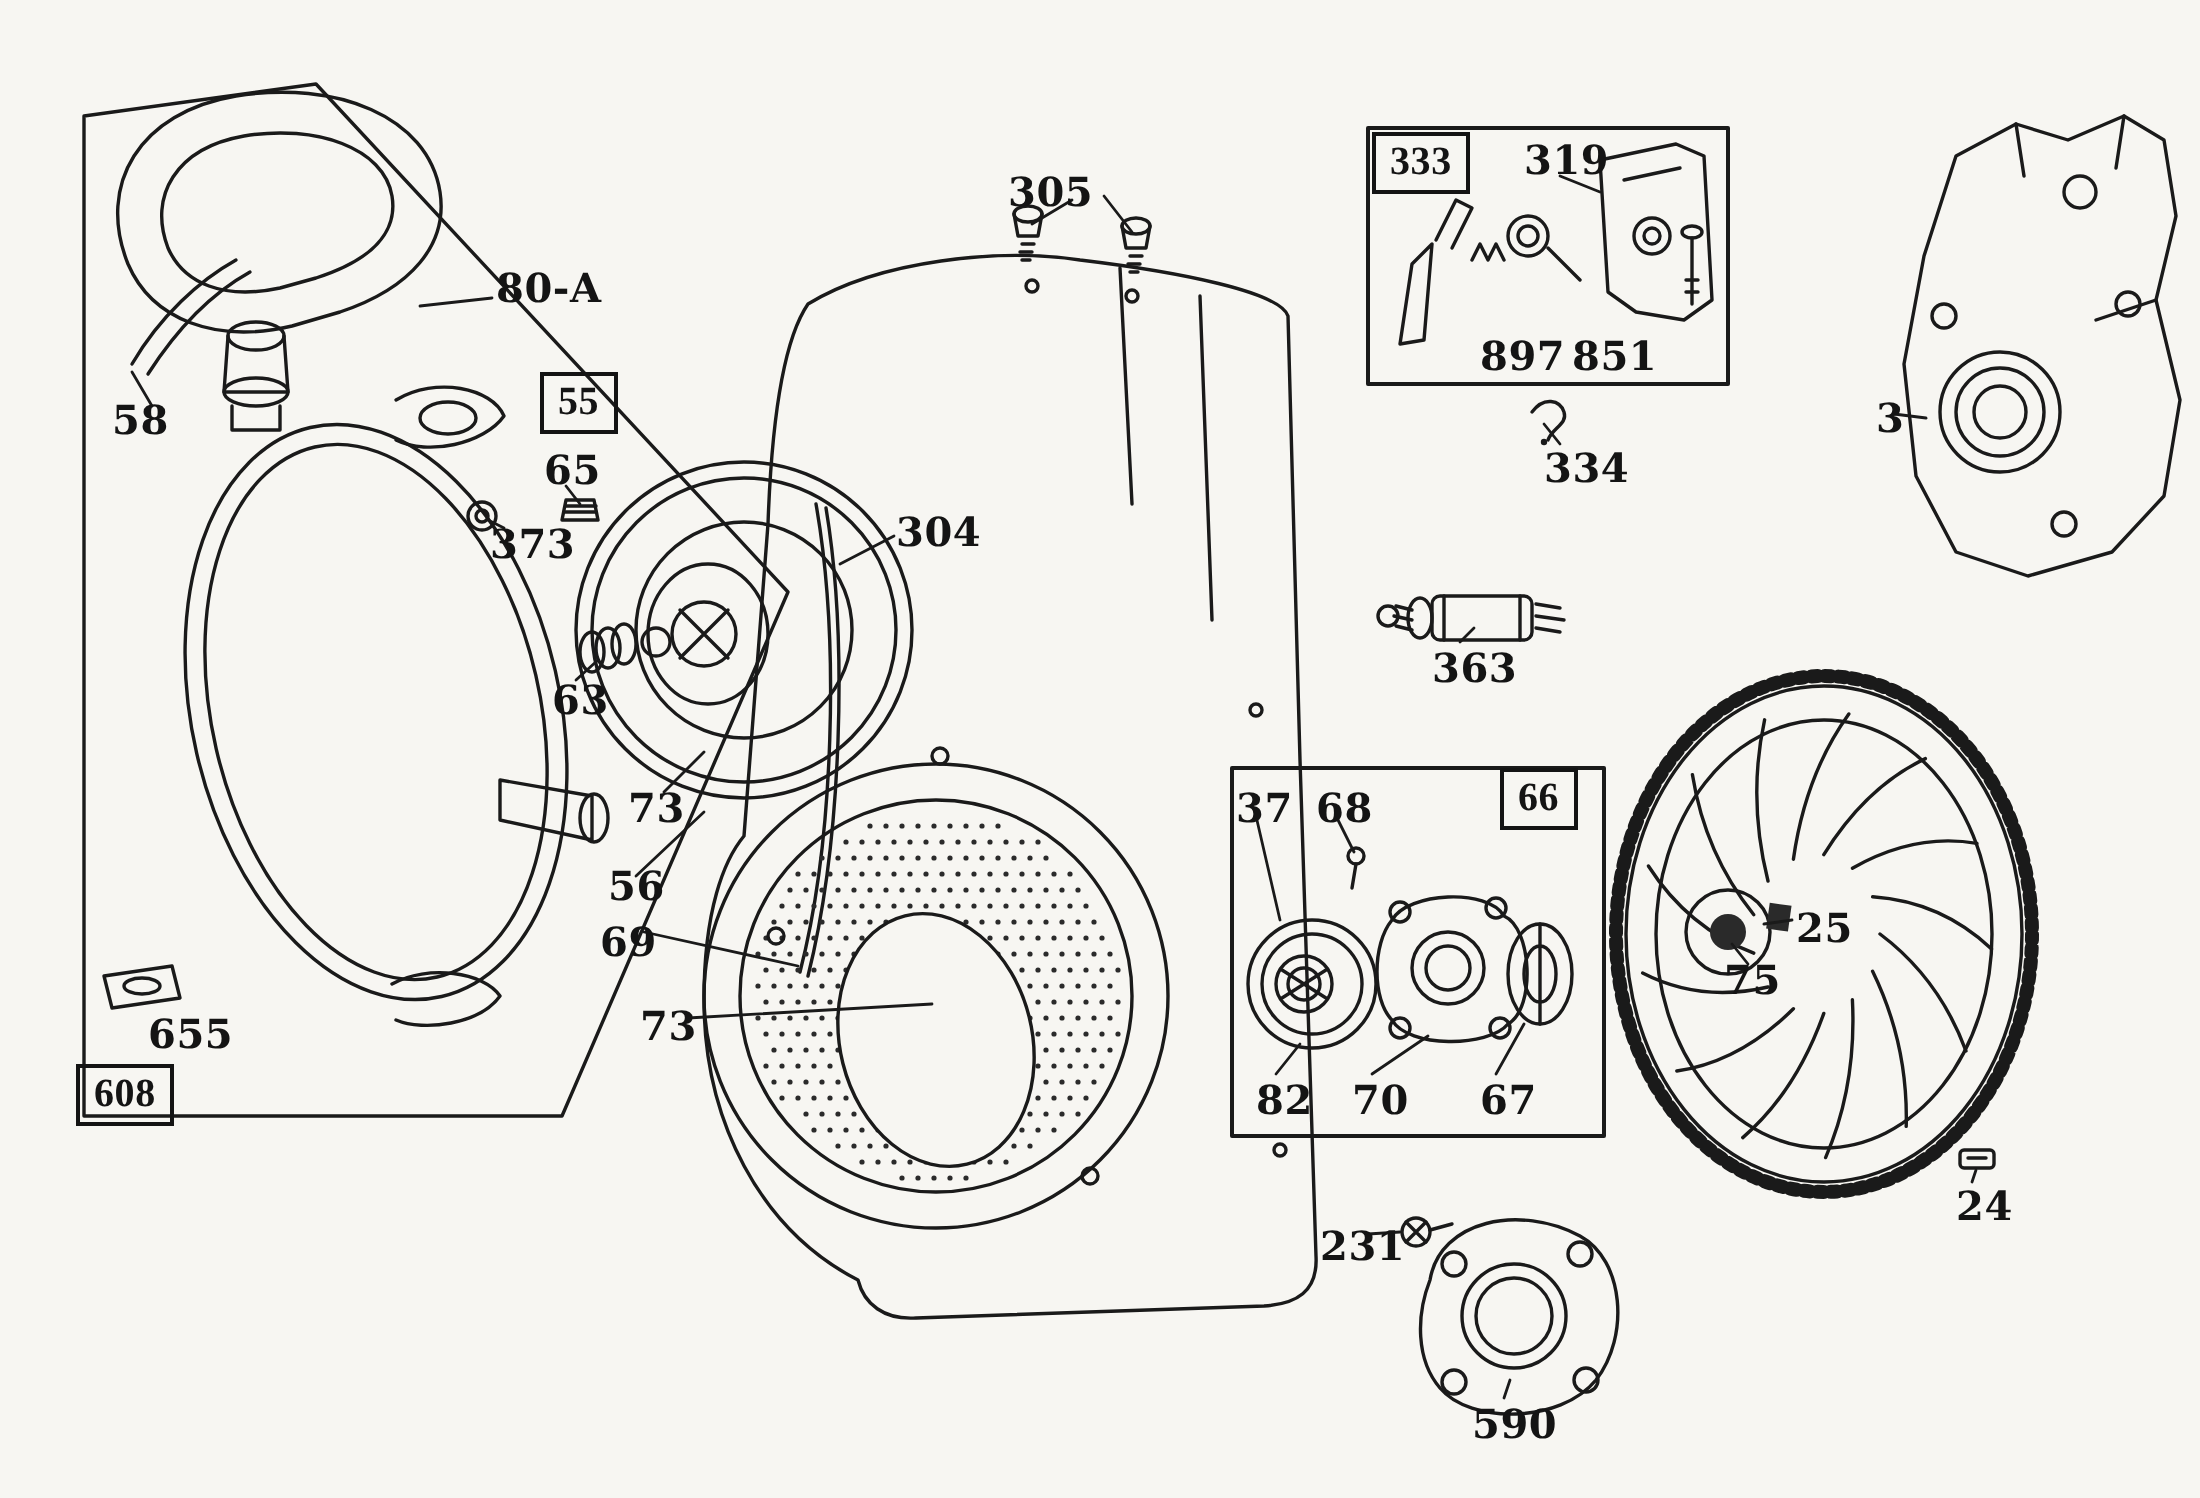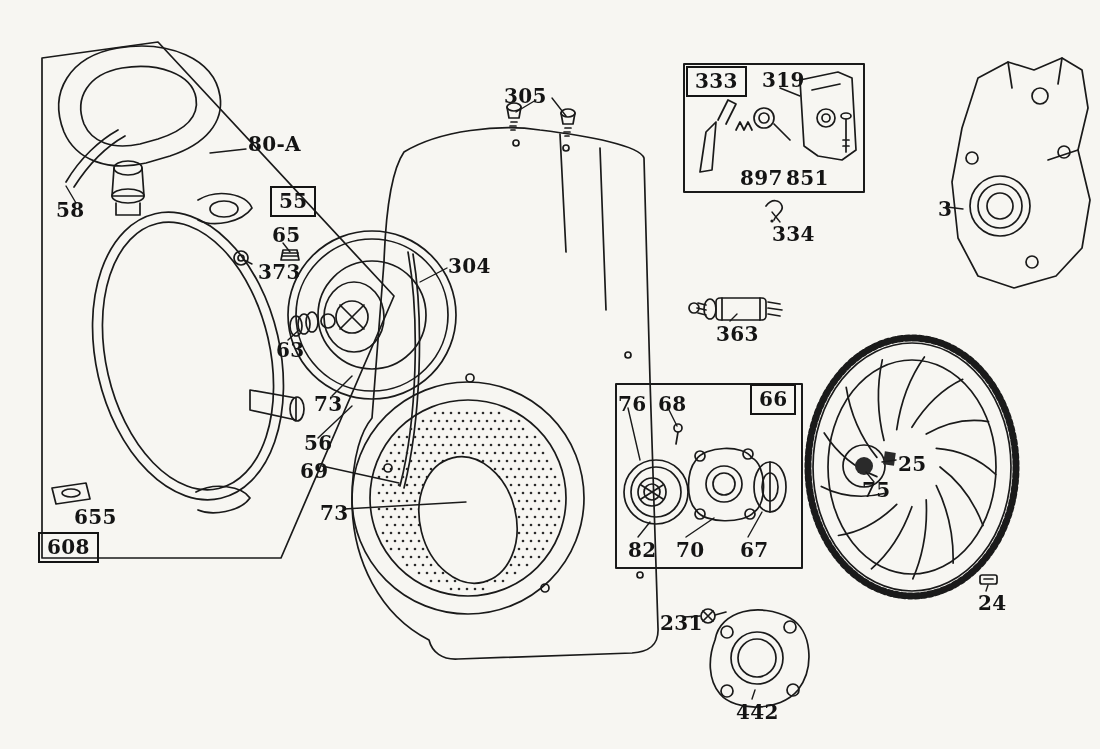--- a/index.html
+++ b/index.html
@@ -1,21 +1,21 @@
 <!DOCTYPE html>
 <html><head>
 <meta charset="utf-8">
 <style>
   html,body{margin:0;padding:0;background:#eceae6;}
   .stage{position:relative;width:1100px;height:749px;background:#f7f6f2;overflow:hidden;
          font-family:"DejaVu Serif", serif;}
   .stage svg{position:absolute;left:0;top:0;}
   .callout{position:absolute;font-weight:700;font-size:20px;color:#141414;
            white-space:nowrap;line-height:1;letter-spacing:.3px;}
-  .callout.boxed{border:2px solid #141414;padding:3px 7px 4px;background:transparent;}
+  .callout.boxed{border:2px solid #141414;padding:3px 7px 4px;background:transparent;font-family:Liberation Serif, serif;}
 </style>
 </head>
 <body>
 
 <div class="stage">
 
   <svg width="1100" height="749" viewBox="0 0 1100 749" xmlns="http://www.w3.org/2000/svg">
     <g stroke="#1a1a1a" fill="none" stroke-width="1.7" stroke-linecap="round" stroke-linejoin="round">
 
       <g>
@@ -656,42 +656,42 @@
         <line x1="748" y1="537" x2="762" y2="512"></line>
       </g>
     </g>
   </svg>
 
   <div>
     <span class="callout" style="left:248px;top:134px">80-A</span>
     <span class="callout" style="left:56px;top:200px">58</span>
     <span class="callout boxed" style="left:270px;top:186px">55</span>
     <span class="callout" style="left:272px;top:225px">65</span>
-    <span class="callout" style="left:258px;top:262px">373</span>
+    <span class="callout" style="left:245px;top:262px">373</span>
     <span class="callout" style="left:448px;top:256px">304</span>
     <span class="callout" style="left:276px;top:340px">63</span>
     <span class="callout" style="left:314px;top:394px">73</span>
     <span class="callout" style="left:304px;top:433px">56</span>
     <span class="callout" style="left:300px;top:461px">69</span>
     <span class="callout" style="left:320px;top:503px">73</span>
     <span class="callout" style="left:74px;top:507px">655</span>
     <span class="callout boxed" style="left:38px;top:532px">608</span>
     <span class="callout" style="left:504px;top:86px">305</span>
     <span class="callout boxed" style="left:686px;top:66px">333</span>
     <span class="callout" style="left:762px;top:70px">319</span>
     <span class="callout" style="left:740px;top:168px">897</span>
     <span class="callout" style="left:786px;top:168px">851</span>
     <span class="callout" style="left:772px;top:224px">334</span>
     <span class="callout" style="left:716px;top:324px">363</span>
     <span class="callout" style="left:938px;top:199px">3</span>
     <span class="callout boxed" style="left:750px;top:384px">66</span>
-    <span class="callout" style="left:618px;top:394px">76</span>
+    <span class="callout" style="left:618px;top:394px">37</span>
     <span class="callout" style="left:658px;top:394px">68</span>
     <span class="callout" style="left:628px;top:540px">82</span>
     <span class="callout" style="left:676px;top:540px">70</span>
     <span class="callout" style="left:740px;top:540px">67</span>
     <span class="callout" style="left:898px;top:454px">25</span>
     <span class="callout" style="left:862px;top:480px">75</span>
     <span class="callout" style="left:978px;top:593px">24</span>
     <span class="callout" style="left:660px;top:613px">231</span>
-    <span class="callout" style="left:736px;top:702px">442</span>
+    <span class="callout" style="left:736px;top:702px">590</span>
   </div>
 </div>
 
 </body></html>

